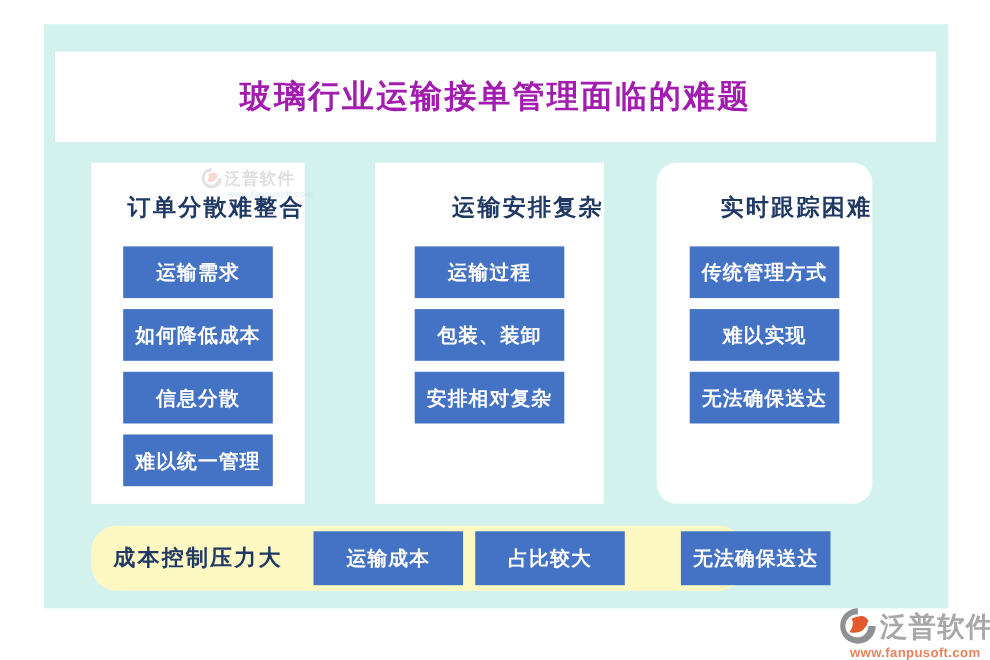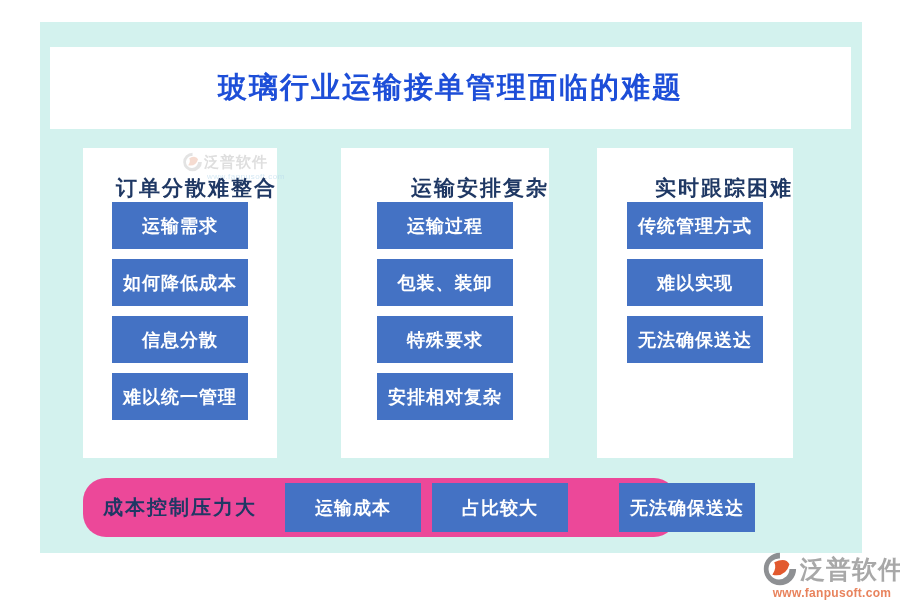--- a/index.html
+++ b/index.html
@@ -10,51 +10,51 @@
   }
   .panel{
     position:absolute;left:40px;top:22px;width:822px;height:531px;
     background:#d3f2ee;
   }
   .title-bar{
     position:absolute;left:10px;top:25px;width:801px;height:82px;
     background:#ffffff;display:flex;align-items:center;justify-content:center;
   }
   .title{
-    font-size:29px;font-weight:bold;color:#1d4ed8;letter-spacing:2px;
+    font-size:29px;font-weight:bold;color:#a21caf;letter-spacing:2px;
   }
   .card{
     position:absolute;top:126px;width:194px;height:310px;background:#ffffff;
   }
   .card-1{left:43px;}
   .card-2{left:301px;width:208px;}
-  .card-3{left:557px;width:196px;}
+  .card-3{left:557px;width:196px;border-radius:18px;}
   .card-header{
     margin:26px 0 0 0;text-align:right;
     font-size:21px;font-weight:bold;color:#1f3864;letter-spacing:2px;
     position:relative;z-index:2;white-space:nowrap;
   }
   .btn-stack{
-    display:flex;flex-direction:column;align-items:center;gap:10px;
+    margin-top:22px;display:flex;flex-direction:column;align-items:center;gap:10px;
   }
   .btn{
     width:136px;height:47px;background:#4472c4;color:#ffffff;
     font-weight:bold;font-size:18px;letter-spacing:1px;white-space:nowrap;
     display:flex;align-items:center;justify-content:center;
     cursor:default;
   }
   .watermark{
     position:absolute;top:3px;left:98px;z-index:1;opacity:0.6;
     display:flex;flex-direction:column;
   }
   .wm-row{display:flex;align-items:center;gap:1px;}
   .wm-text{font-size:15px;font-weight:bold;color:#c9c9c9;letter-spacing:1px;}
   .wm-url{font-size:8px;color:#b9d9ec;margin-left:26px;margin-top:-1px;letter-spacing:0.5px;}
   .bottom-bar{
-    position:absolute;left:43px;top:456px;width:594px;height:59px;background:#ec4899;border-radius:23px;
+    position:absolute;left:43px;top:456px;width:594px;height:59px;background:#fef9c3;border-radius:23px;
   }
   .bottom-label{
     position:absolute;left:20px;top:0;height:59px;display:flex;align-items:center;
     font-size:20px;font-weight:bold;color:#1f3864;letter-spacing:2px;white-space:nowrap;
   }
   .bbtn{position:absolute;top:5px;width:136px;height:49px;}
   .bbtn-1{left:202px;}
   .bbtn-2{left:349px;}
   .bbtn-3{left:536px;}
   .footer-brand{
@@ -92,21 +92,20 @@
       <div class="btn">信息分散</div>
       <div class="btn">难以统一管理</div>
     </div>
   </section>
 
   <section class="card card-2">
     <h2 class="card-header">运输安排复杂</h2>
     <div class="btn-stack">
       <div class="btn">运输过程</div>
       <div class="btn">包装、装卸</div>
-      <div class="btn">特殊要求</div>
       <div class="btn">安排相对复杂</div>
     </div>
   </section>
 
   <section class="card card-3">
     <h2 class="card-header">实时跟踪困难</h2>
     <div class="btn-stack">
       <div class="btn">传统管理方式</div>
       <div class="btn">难以实现</div>
       <div class="btn">无法确保送达</div>

